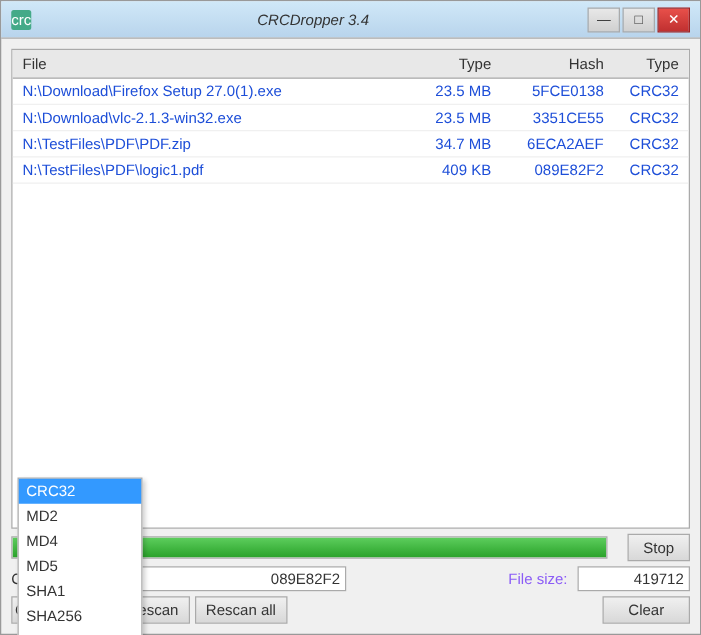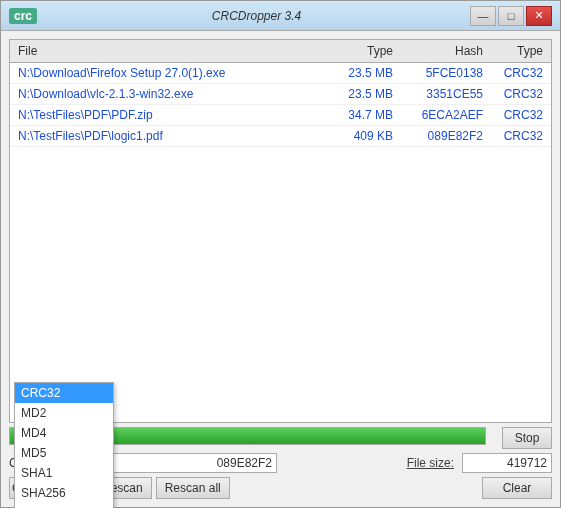--- a/index.html
+++ b/index.html
@@ -25,31 +25,31 @@
       height: 30px;
       display: flex;
       align-items: center;
       padding: 0 8px;
       border-bottom: 1px solid #aaa;
       flex-shrink: 0;
       position: relative;
     }
 
     .title-bar-icon {
-      width: 28px;
+      width: 16px;
       height: 16px;
       margin-right: 6px;
       background: #4a8;
       border-radius: 2px;
       display: flex;
       align-items: center;
       justify-content: center;
       color: white;
       font-size: 9px;
-      font-weight: bold;
+      font-weight: normal;
     }
 
     .title-bar-text {
       flex: 1;
       text-align: center;
       font-size: 12px;
       color: #333;
       font-weight: normal;
       font-style: italic;
     }
@@ -134,20 +134,21 @@
       overflow: hidden;
       text-overflow: ellipsis;
     }
 
     .table-cell.right {
       text-align: right;
     }
 
     .progress-row {
       display: flex;
+      align-items: center;
       gap: 16px;
       flex-shrink: 0;
     }
 
     .progress-bar-container {
       flex: 1;
       height: 18px;
       border: 1px solid #aaa;
       background: white;
       overflow: hidden;
@@ -175,24 +176,23 @@
       gap: 8px;
       flex-shrink: 0;
     }
 
     .checksum-label {
       color: #333;
       white-space: nowrap;
     }
 
     .filesize-label {
-      color: #404040;
+      color: #8b5cf6;
       white-space: nowrap;
       margin-left: auto;
-      text-decoration: underline;
     }
 
     .input-field {
       border: 1px solid #aaa;
       background: white;
       padding: 2px 4px;
       color: #333;
       text-align: right;
       font-size: 12px;
     }

